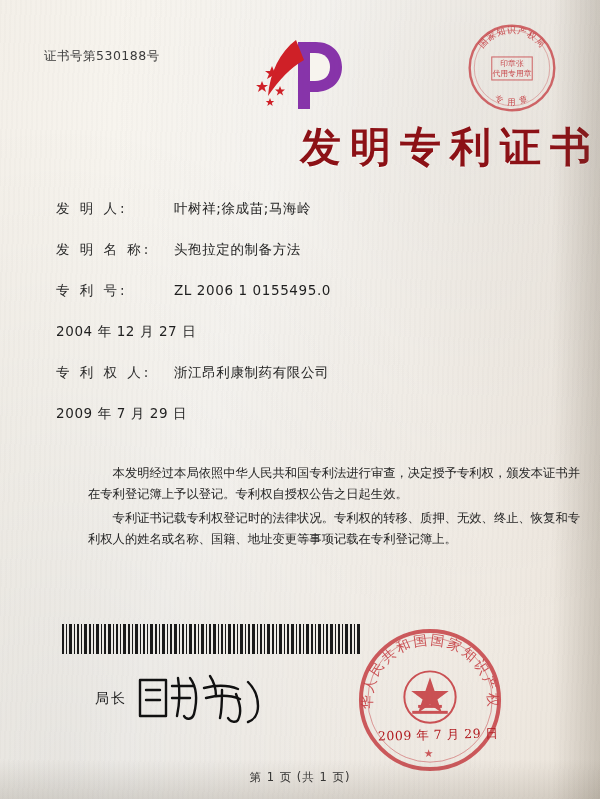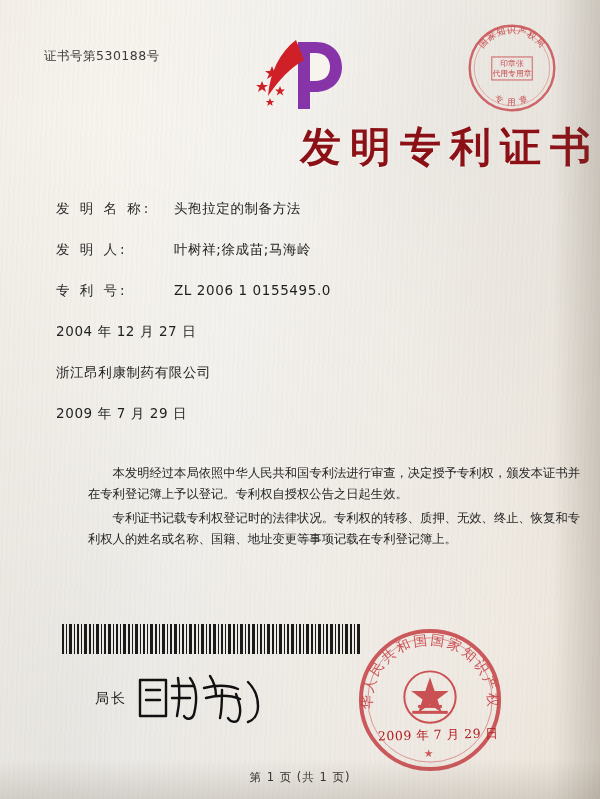--- a/index.html
+++ b/index.html
@@ -244,35 +244,36 @@
       <text font-size="9" fill="#c0282e" font-family="DejaVu Serif, serif" letter-spacing="1.5">
         <textPath href="#tsArcBot" startOffset="50%" text-anchor="middle">专 用 章</textPath>
       </text>
     </svg>
   </div>
 
   <div class="title layer">发明专利证书</div>
 
   <div class="fields layer">
     <div class="field-row">
+      <div class="field-label">发 明 人:</div>
+      <div class="field-value">叶树祥;徐成苗;马海岭</div>
+    </div>
+    <div class="field-row">
       <div class="field-label">发 明 名 称:</div>
       <div class="field-value">头孢拉定的制备方法</div>
     </div>
     <div class="field-row">
-      <div class="field-label">发 明 人:</div>
-      <div class="field-value">叶树祥;徐成苗;马海岭</div>
-    </div>
-    <div class="field-row">
       <div class="field-label">专 利 号:</div>
       <div class="field-value">ZL 2006 1 0155495.0</div>
     </div>
     <div class="field-row">
       <div class="field-value">2004 年 12 月 27 日</div>
     </div>
     <div class="field-row">
+      <div class="field-label">专 利 权 人:</div>
       <div class="field-value">浙江昂利康制药有限公司</div>
     </div>
     <div class="field-row">
       <div class="field-value">2009 年 7 月 29 日</div>
     </div>
   </div>
 
   <div class="body-text layer">
     <p>本发明经过本局依照中华人民共和国专利法进行审查，决定授予专利权，颁发本证书并在专利登记簿上予以登记。专利权自授权公告之日起生效。</p>
     <p>专利证书记载专利权登记时的法律状况。专利权的转移、质押、无效、终止、恢复和专利权人的姓名或名称、国籍、地址变更等事项记载在专利登记簿上。</p>

